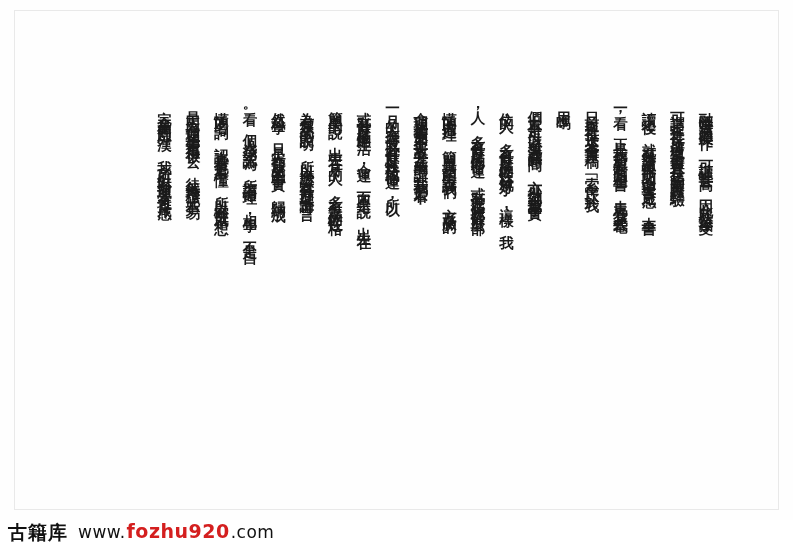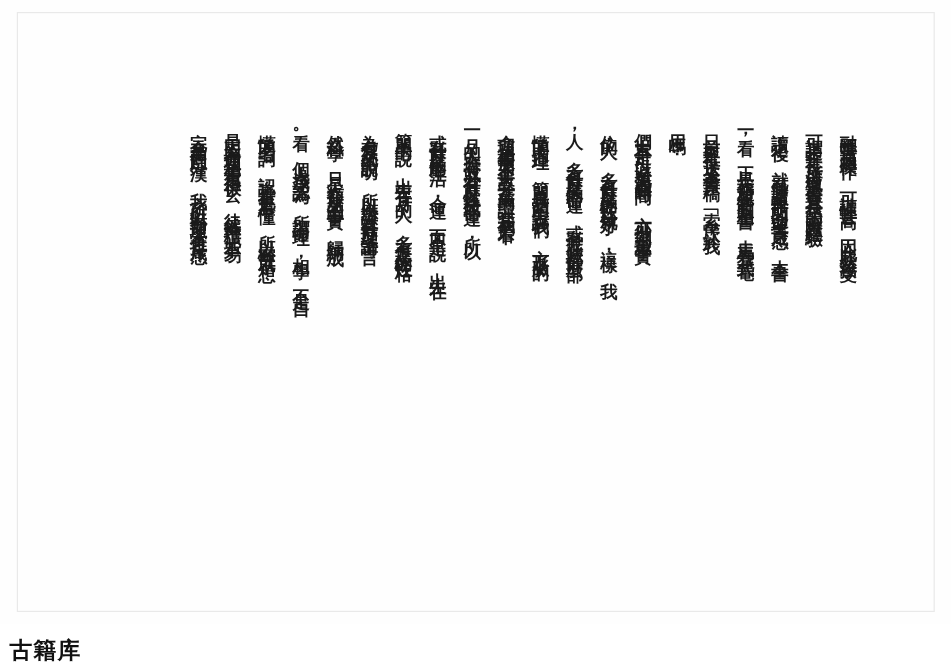--- a/index.html
+++ b/index.html
@@ -73,21 +73,21 @@
 
   
   #footer {
     position: absolute;
     left: 0;
     bottom: 0;
     width: 772px;
     height: 35px;
     background: #ffffff;
     display: flex;
-    align-items: flex-end;
+    align-items: flex-start;
   }
   #footer-logo {
     margin-left: 8px;
     font-family: "DejaVu Serif", serif;
     font-weight: bold;
     font-size: 19px;
     color: #111111;
     letter-spacing: 1px;
   }
   #footer-url {
@@ -137,15 +137,20 @@
       <div class="col">讀之後，就有勝讀多冊坊間命理書之感。本書</div>
       <div class="col">可謂是李社長所涉獵眾書與其長年的實際經驗</div>
       <div class="col">融匯貫通的傑作，可讀性甚高。因此欣然接受</div>
     </div>
 
     <div id="rule"></div>
   </div>
 
   <div id="footer">
     <span id="footer-logo">古籍库</span>
+    <span id="footer-url">
+      <span class="www">www.</span>
+        <span class="brand">fozhu920</span>
+        <span class="tld">.com</span>
+    </span>
   </div>
 
 </div>
 
 </body></html>

